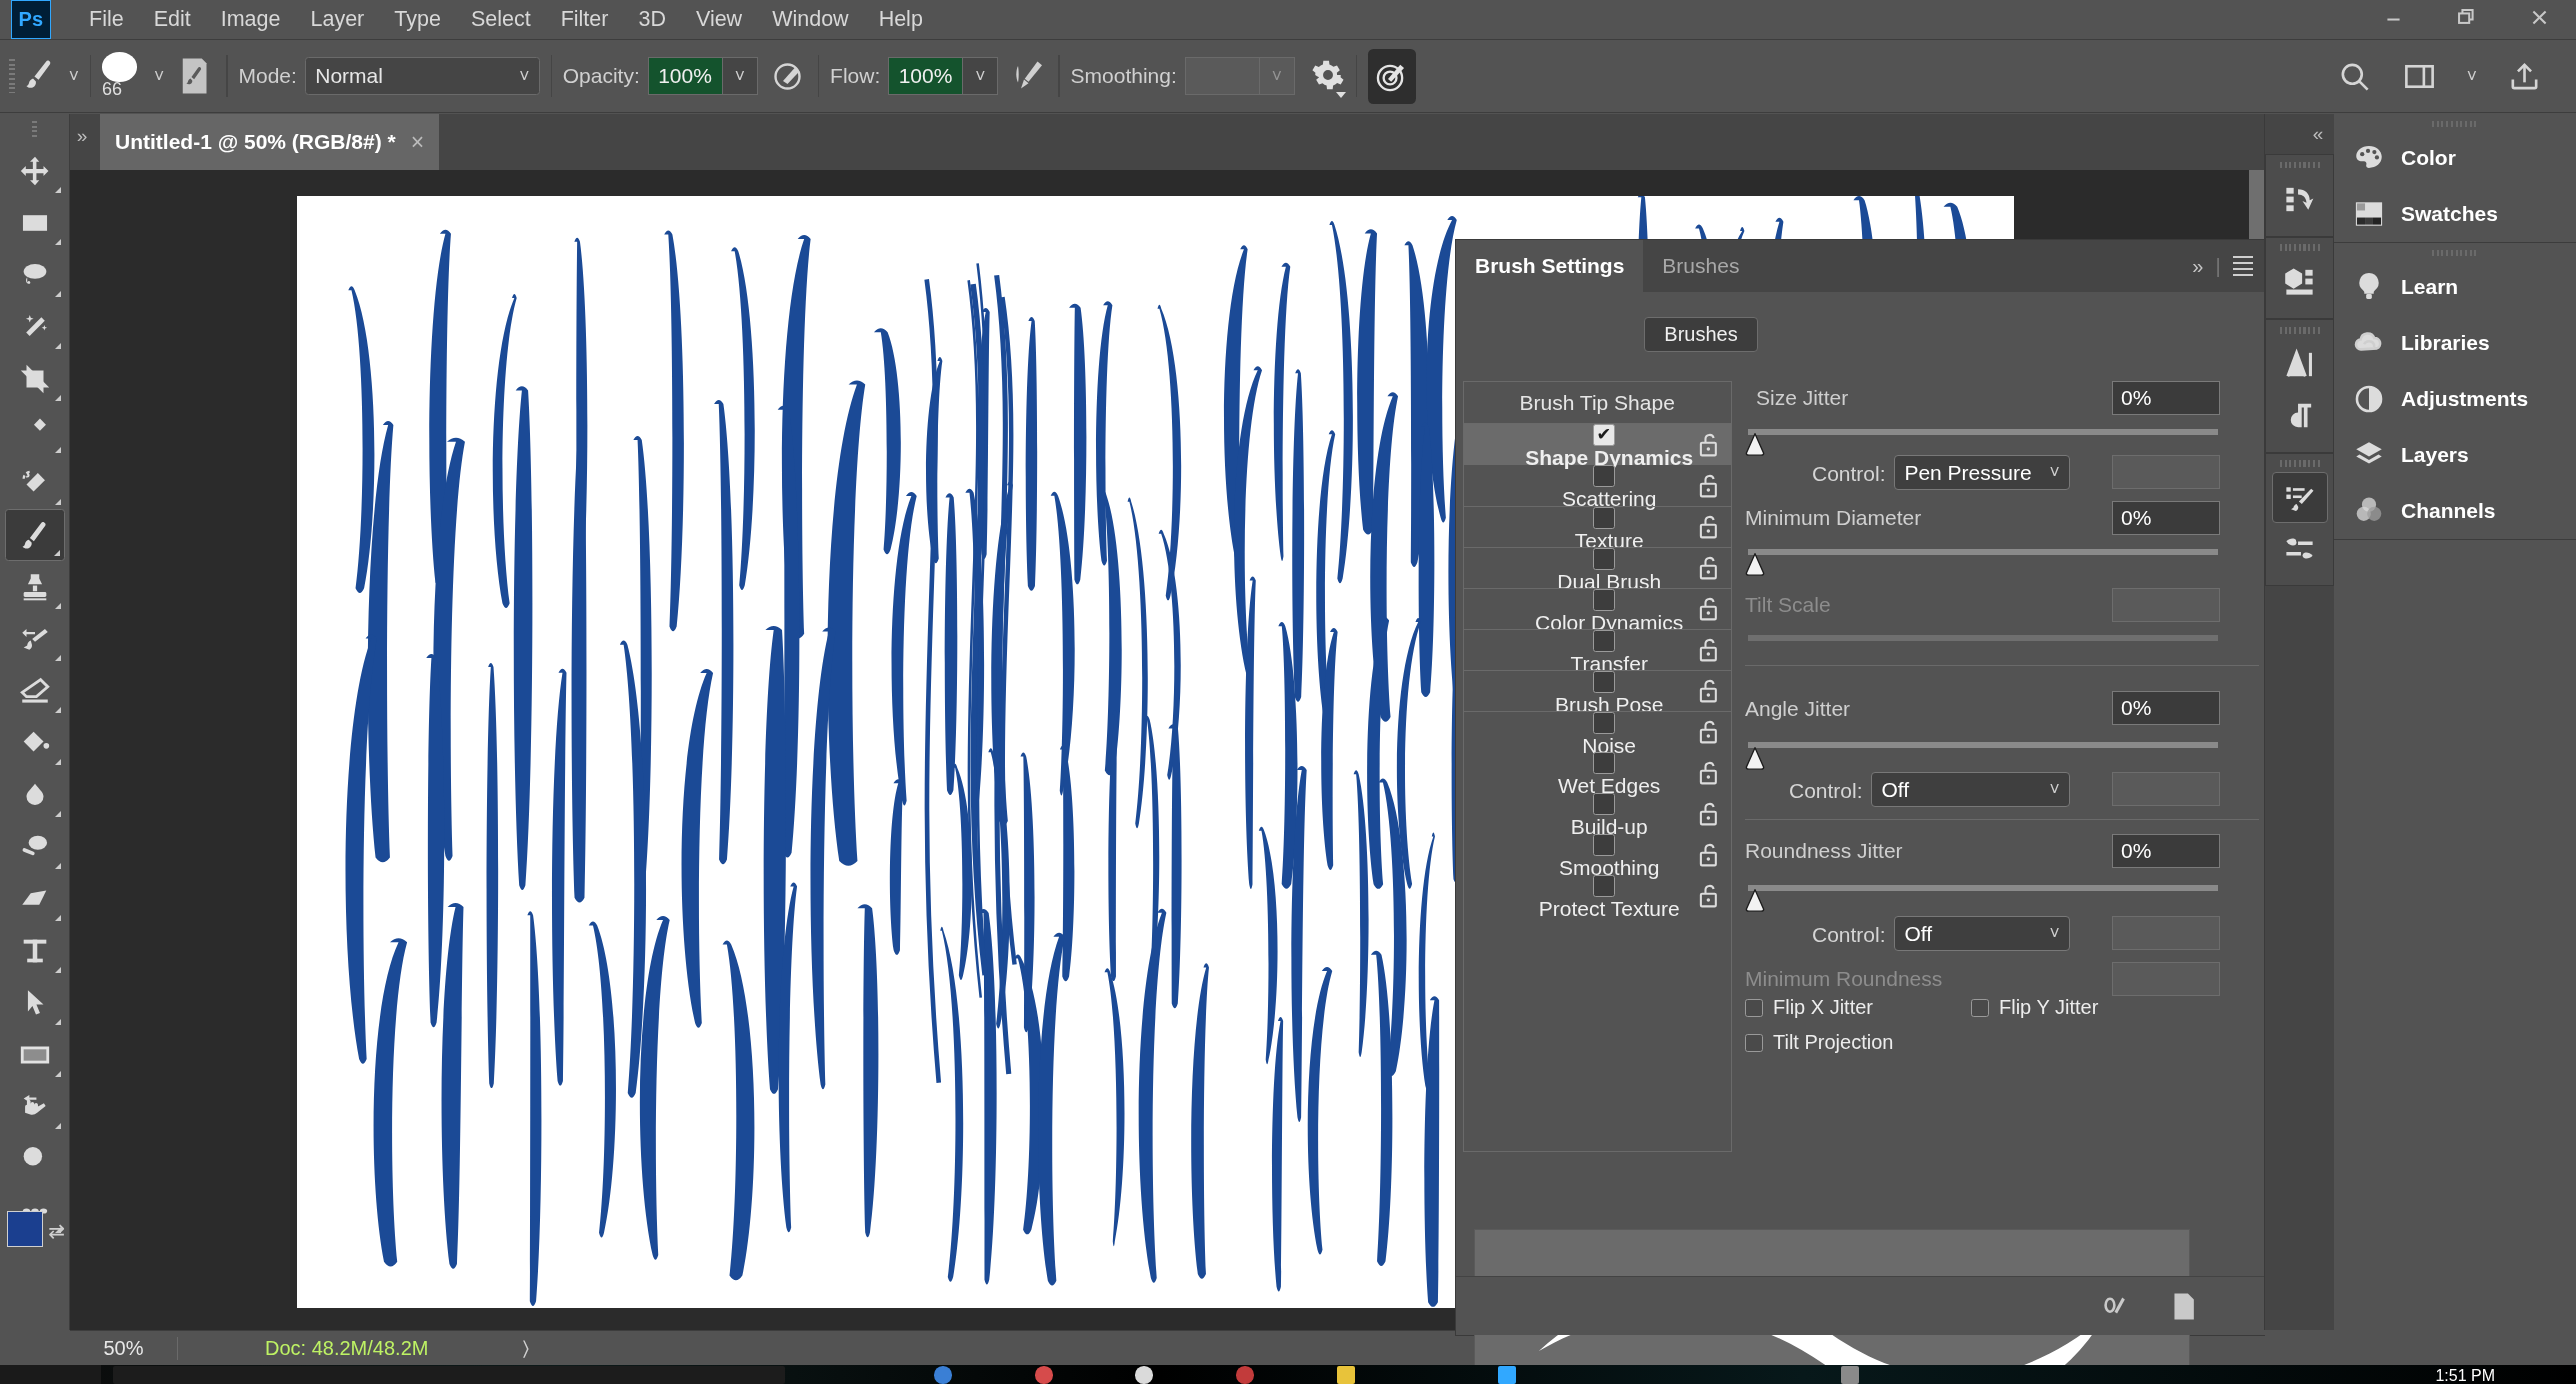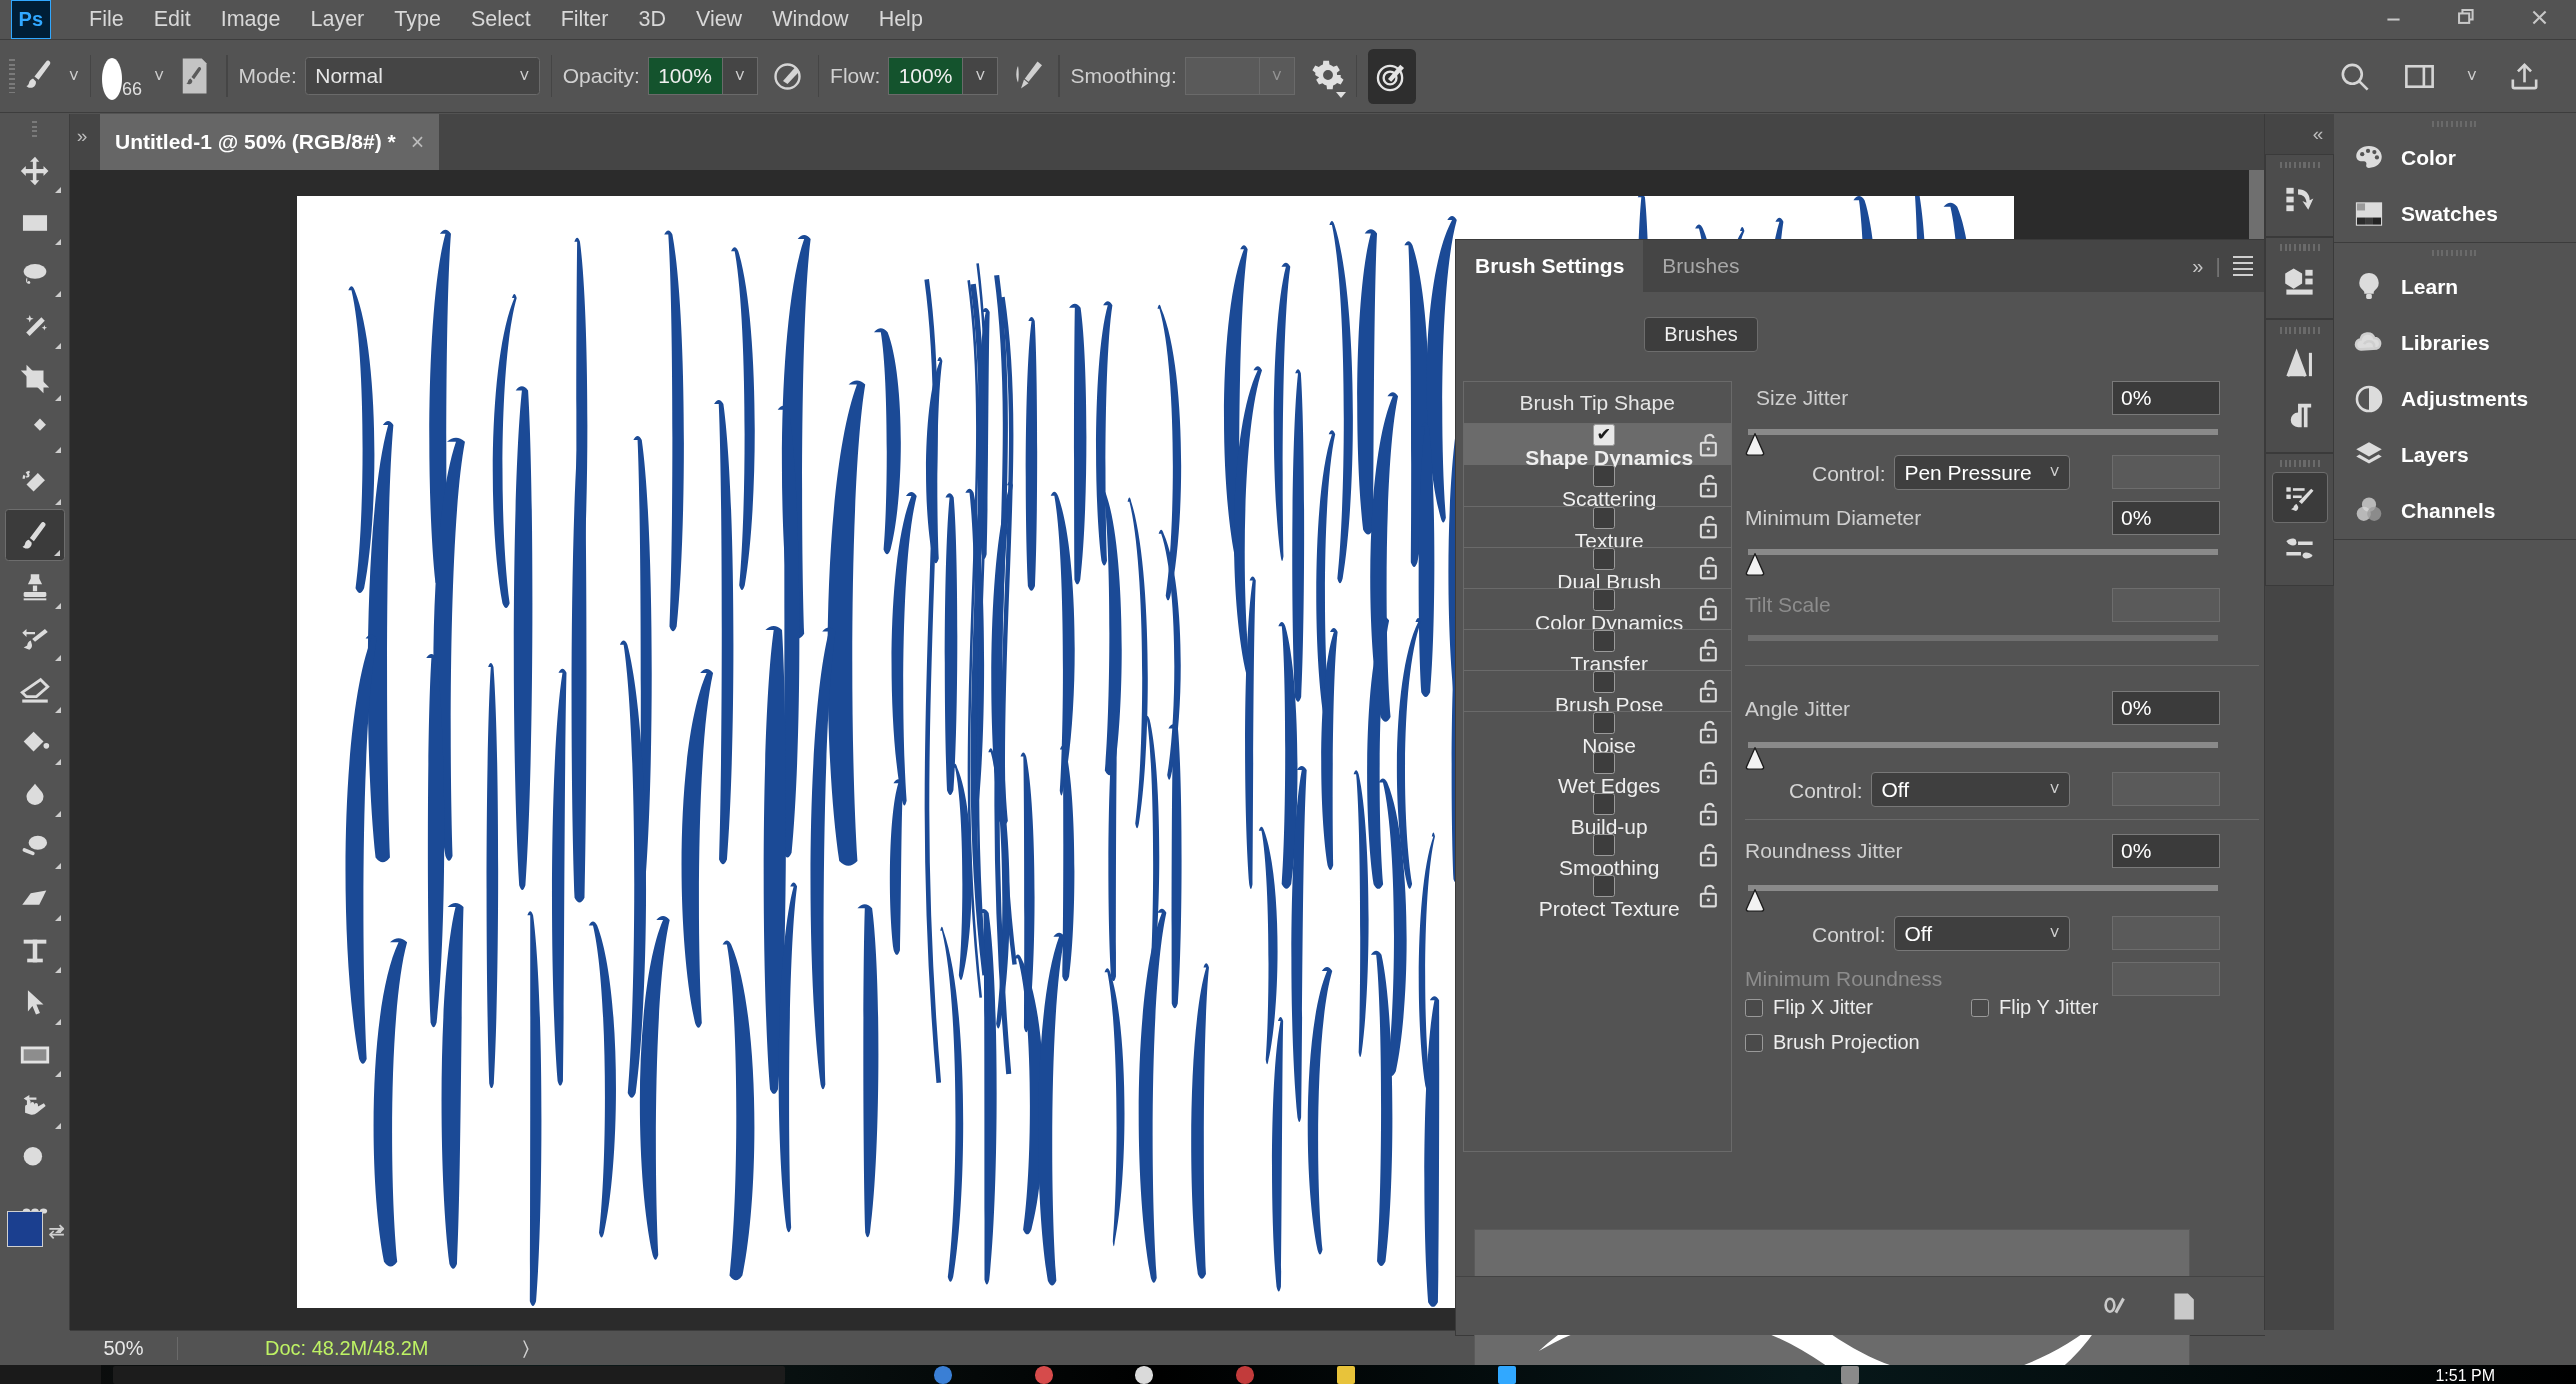--- a/index.html
+++ b/index.html
@@ -26,22 +26,22 @@
   .opt-sep { width:1.3px; height:42px; background:#454545; margin:0 10.8px; }
   .opt-label { color:#d0d0d0; font-size:21px; margin-right:8px; white-space:nowrap; }
   .opt-select { background:#454545; border:0.7px solid #6a6a6a; border-radius:3.4px;
     height:38px; display:flex; align-items:center; justify-content:space-between;
     color:#e6e6e6; font-size:21px; padding:0 9.4px; }
   .opt-num { background:#14532d; border:0.7px solid #6a6a6a; height:38px; display:flex;
     align-items:center; color:#f0f0f0; font-size:21px; padding:0 9.4px; }
   .opt-num-btn { background:#454545; border:0.7px solid #6a6a6a; border-left:none;
     width:35px; height:38px; display:flex; align-items:center; justify-content:center; }
   .chev { color:#cfcfcf; font-size:17.5px; }
-  #brush-preview-dot { width:40px; height:48px; display:flex; flex-direction:row;
-    align-items:flex-end; justify-content:center; }
+  #brush-preview-dot { width:40px; height:48px; display:flex; flex-direction:column;
+    align-items:flex-start; justify-content:center; }
   #brush-size-num { color:#e0e0e0; font-size:18px; margin-top:-2.7px; }
 
   
   #toolbar { position:absolute; left:0; top:114px; width:70px; height:1216px; background:#535353;
     border-right:0.7px solid #3d3d3d; padding-top:4px; }
   #toolbar .tgrip { height:17.5px; width:5.4px; margin:2.7px auto 6.7px auto;
     background-image:repeating-linear-gradient(to bottom,#7a7a7a 0,#7a7a7a 2px,transparent 2px,transparent 4.7px); }
   .tool { position:relative; width:60px; height:52px; margin:0 auto; display:flex;
     align-items:center; justify-content:center; border-radius:3.4px; }
   .tool.active { background:#3b3b3b; border:0.7px solid #6d6d6d; }
@@ -843,21 +843,21 @@
     <div class="jt-field empty" style="top:535px;"></div>
 
     <div style="position:absolute;left:0;top:586px;" class="jt-label dim">Minimum Roundness</div>
     <div class="jt-field empty" style="top:581px;"></div>
 
     <div class="flipcb" style="left:0;top:618px;"></div>
     <div class="fliplabel" style="left:28px;top:615px;">Flip X Jitter</div>
     <div class="flipcb" style="left:226px;top:618px;"></div>
     <div class="fliplabel" style="left:254px;top:615px;">Flip Y Jitter</div>
     <div class="flipcb" style="left:0;top:653px;"></div>
-    <div class="fliplabel" style="left:28px;top:650px;">Brush Projection</div>
+    <div class="fliplabel" style="left:28px;top:650px;">Tilt Projection</div>
   </div>
 
   <div id="bs-preview">
     <svg width="716" height="214" viewBox="0 0 1065 318">
       <path d="M95 180 C 230 55, 400 65, 530 155 C 650 238, 790 250, 935 130 C 840 290, 660 300, 520 200 C 390 108, 230 100, 95 180 Z" fill="#ffffff"></path>
     </svg>
   </div>
 
   <div id="bs-footer">
     <svg width="31" height="31" viewBox="0 0 24 24">

